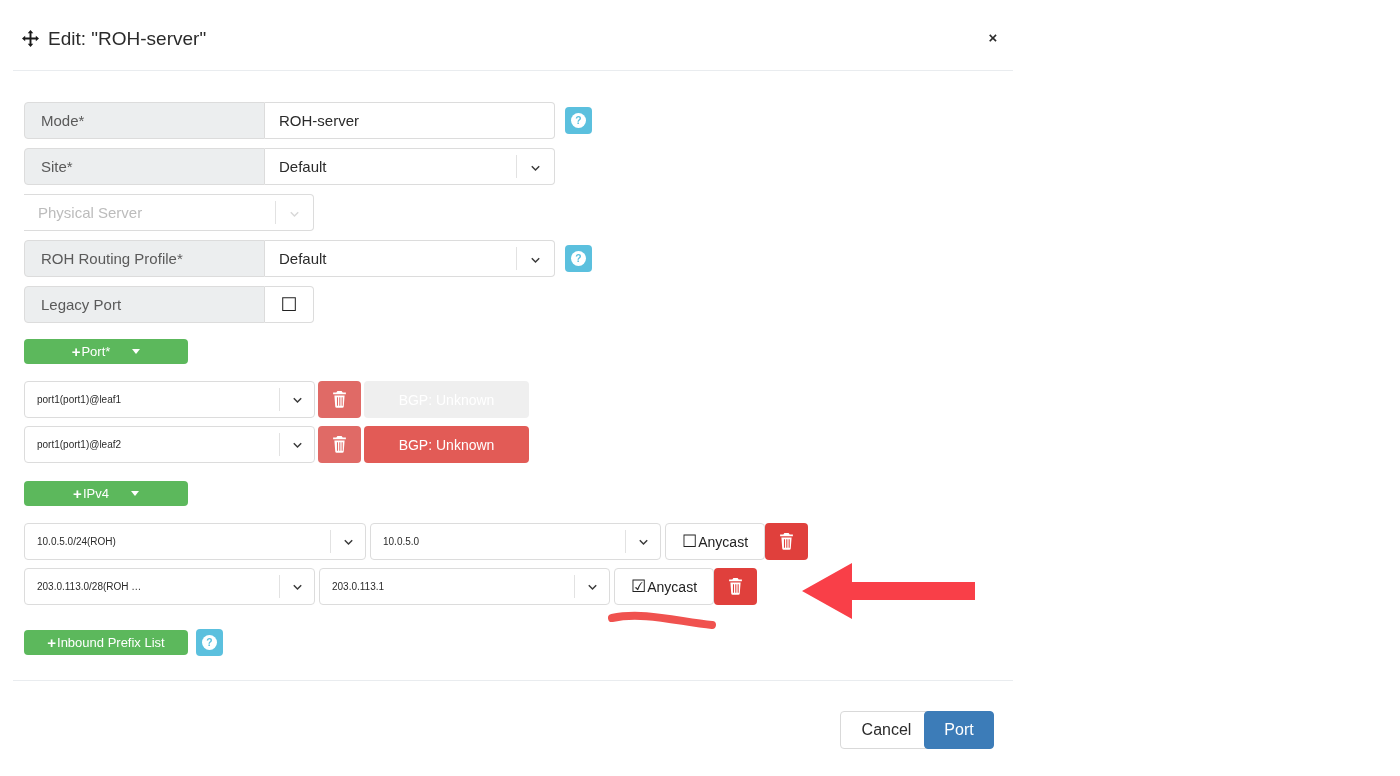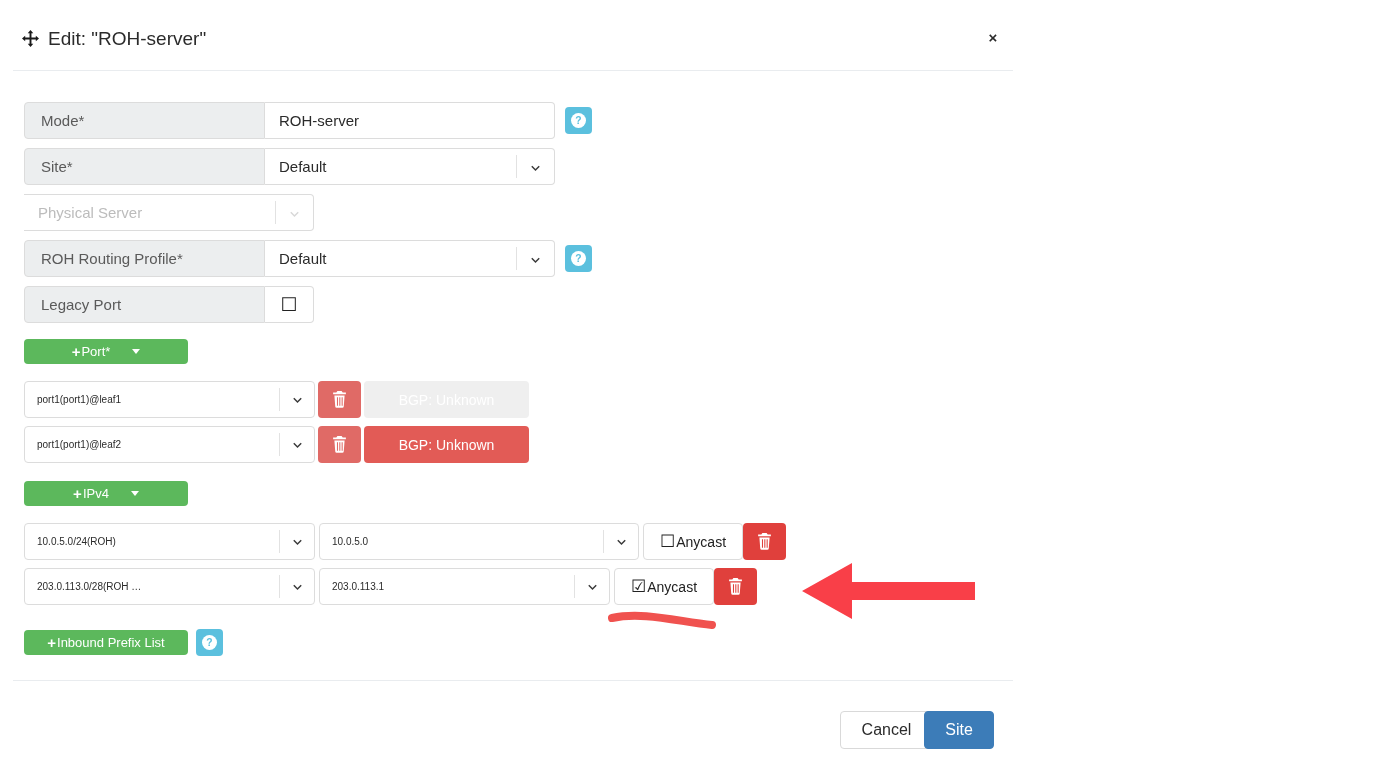--- a/index.html
+++ b/index.html
@@ -364,30 +364,30 @@
     <button class="badge" style="margin-left:3px; width:165px; background:#e25b56;">BGP: Unknown</button>
   </div>
 
   <button class="add-btn" style="left:24px; top:481px; width:164px;">
     <span class="plus">+</span>
     <span>IPv4</span>
     <span class="dd-caret"></span>
   </button>
 
   <div class="item-row" style="top:523px;">
-    <div class="sel" style="width:291px;">
+    <div class="sel" style="width:342px;">
       <span>10.0.5.0/24(ROH)</span>
       <span class="caret-sep"></span>
       <span class="caret">
         <svg viewBox="0 0 14 14" fill="none" stroke="currentColor" stroke-width="1.6">
             <path d="M3 5.2 L7 9.2 L11 5.2"></path>
           </svg>
       </span>
     </div>
-    <div class="sel" style="width:320px; margin-left:4px;">
+    <div class="sel" style="width:291px; margin-left:4px;">
       <span>10.0.5.0</span>
       <span class="caret-sep"></span>
       <span class="caret">
         <svg viewBox="0 0 14 14" fill="none" stroke="currentColor" stroke-width="1.6">
             <path d="M3 5.2 L7 9.2 L11 5.2"></path>
           </svg>
       </span>
     </div>
     <div class="anycast-cell" style="width:100px; margin-left:4px;">
       <span class="cbx">☐</span>
@@ -439,21 +439,21 @@
   <button class="help-btn" style="left:196px; top:629px;">
     <svg viewBox="0 0 16 16" fill="#ffffff">
         <circle cx="8" cy="8" r="8"></circle>
         <text x="8" y="12" font-size="11" font-family="Liberation Sans, sans-serif" font-weight="bold" fill="#5bc0de" text-anchor="middle">?</text>
       </svg>
   </button>
 
   <div class="divider bottom"></div>
 
   <button class="foot-btn btn-cancel" style="left:825px; top:711px; width:93px;">Cancel</button>
-  <button class="foot-btn btn-save" style="left:924px; top:711px; width:70px;">Site</button>
+  <button class="foot-btn btn-save" style="left:924px; top:711px; width:70px;">Port</button>
 
   <svg class="annot" style="left:802px; top:560px; width:180px; height:60px;" viewBox="0 0 180 60">
     <path d="M0 31 L50 3 L50 22 L173 22 L173 40 L50 40 L50 59 Z" fill="#f93f48"></path>
   </svg>
   <svg class="annot" style="left:608px; top:608px; width:110px; height:24px;" viewBox="0 0 110 24">
     <path d="M4 10 C35 3, 72 14, 104 17" stroke="#f0524f" stroke-width="8" fill="none" stroke-linecap="round"></path>
   </svg>
 
 </div>
 

